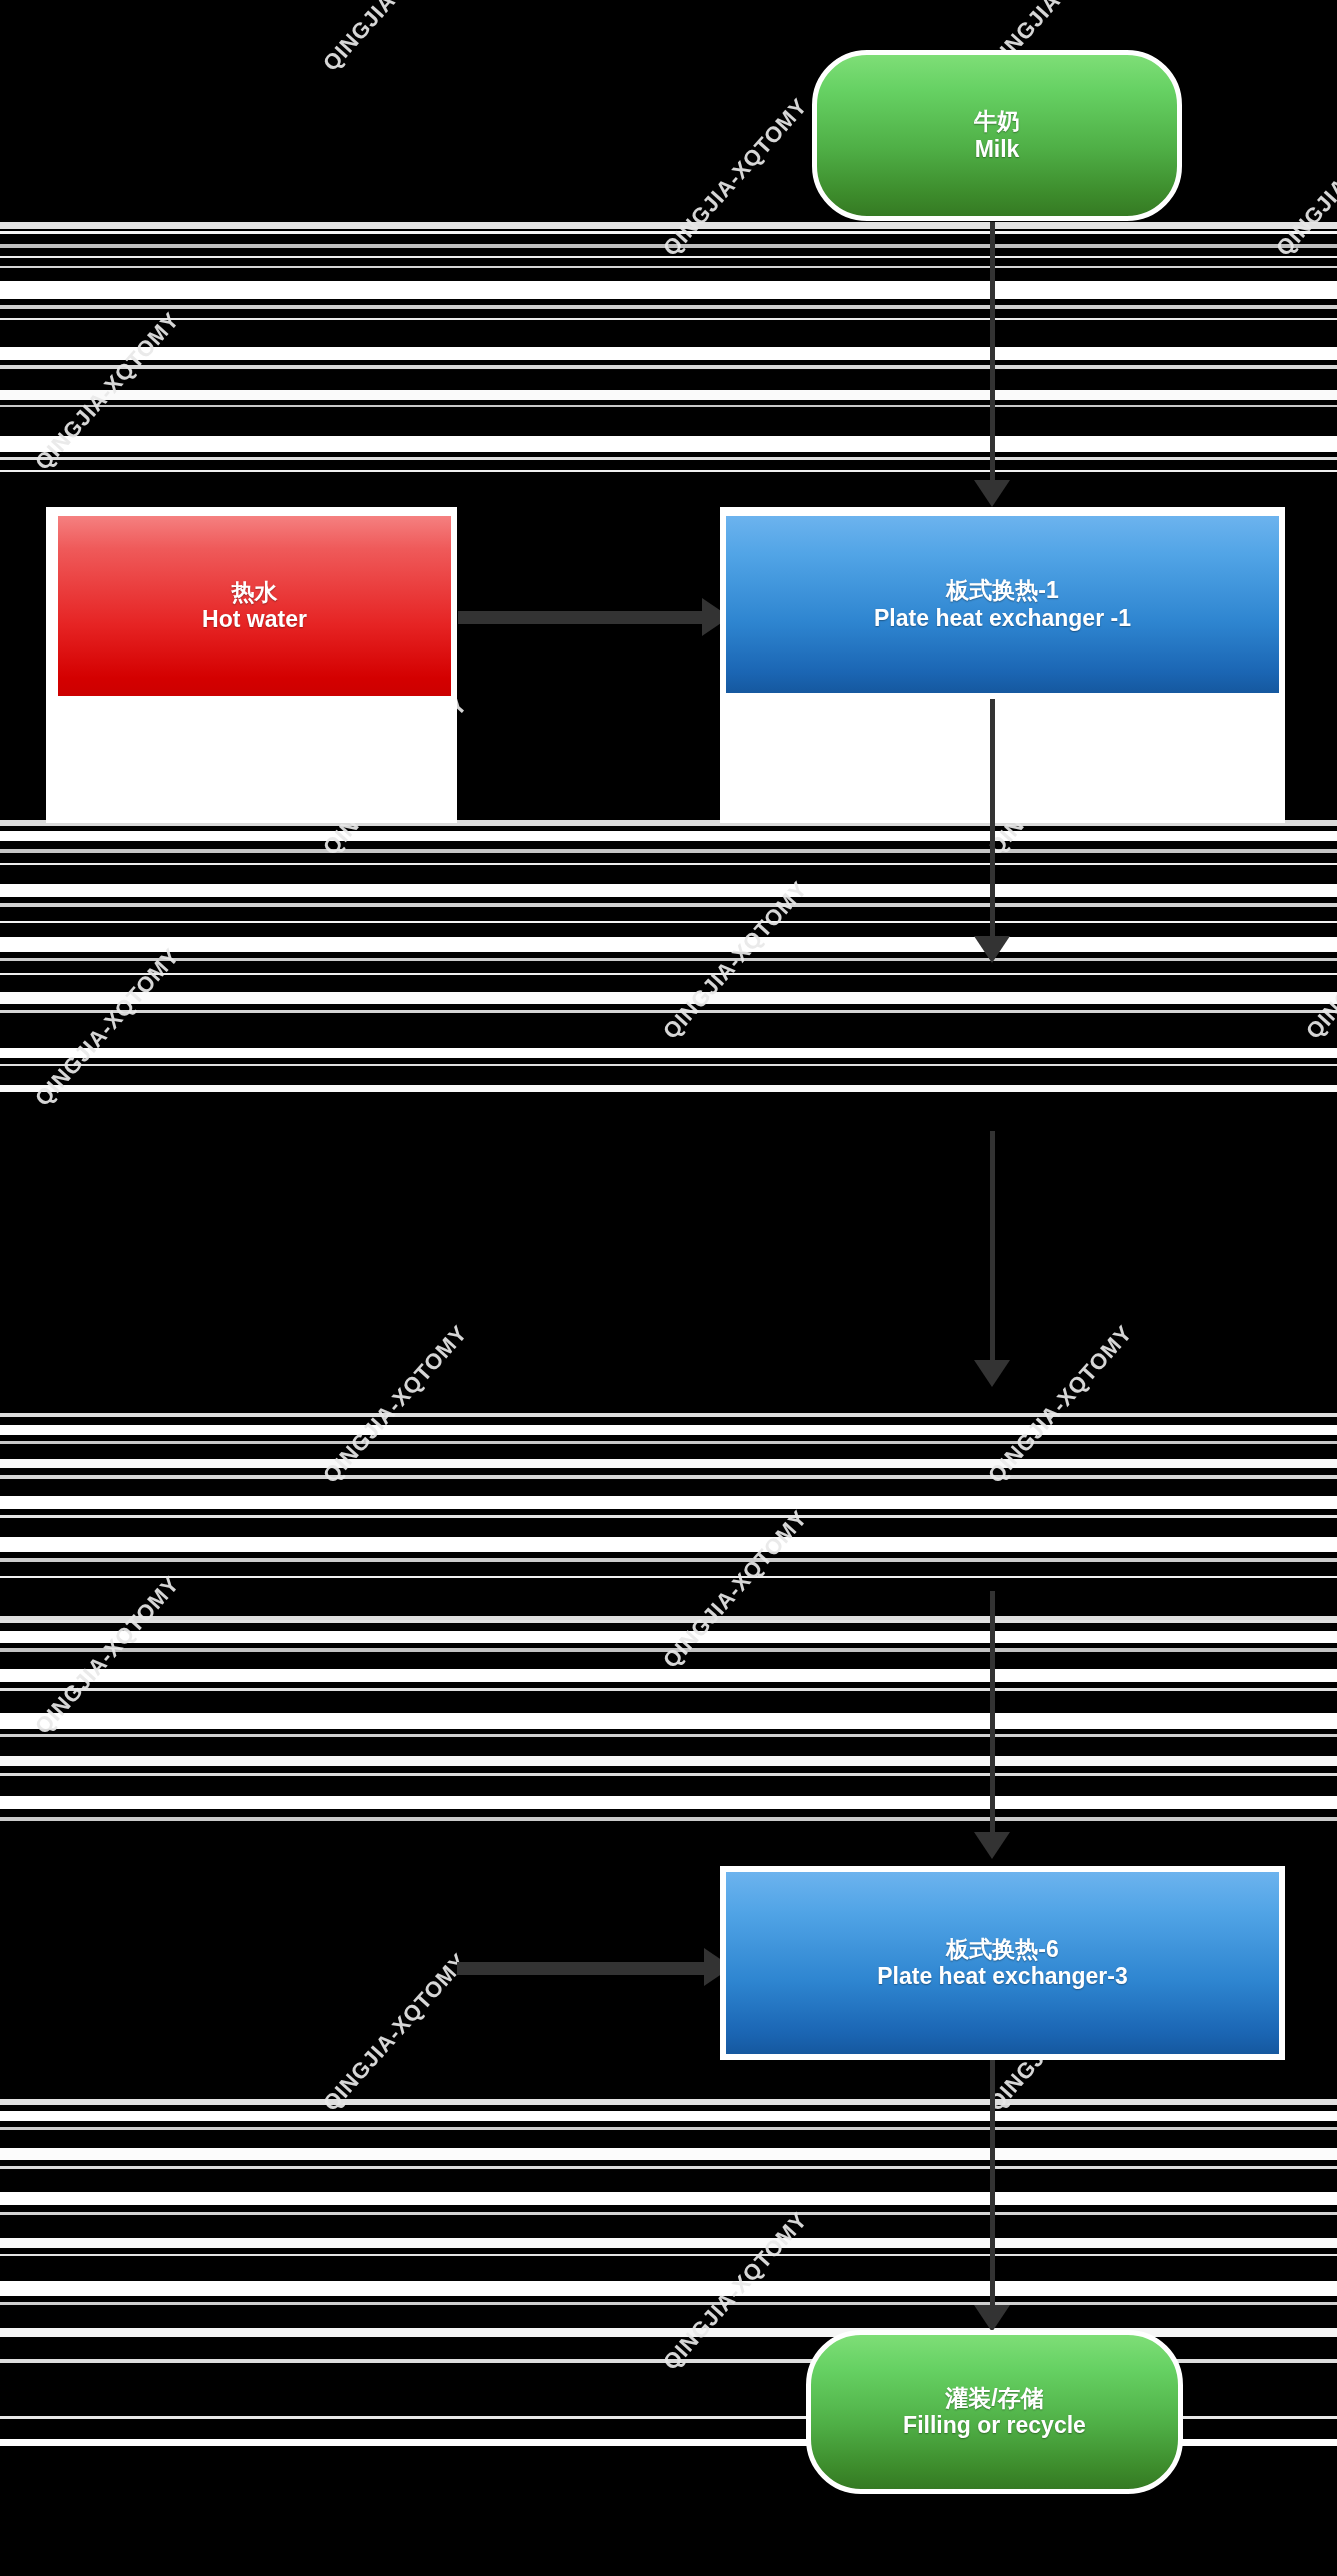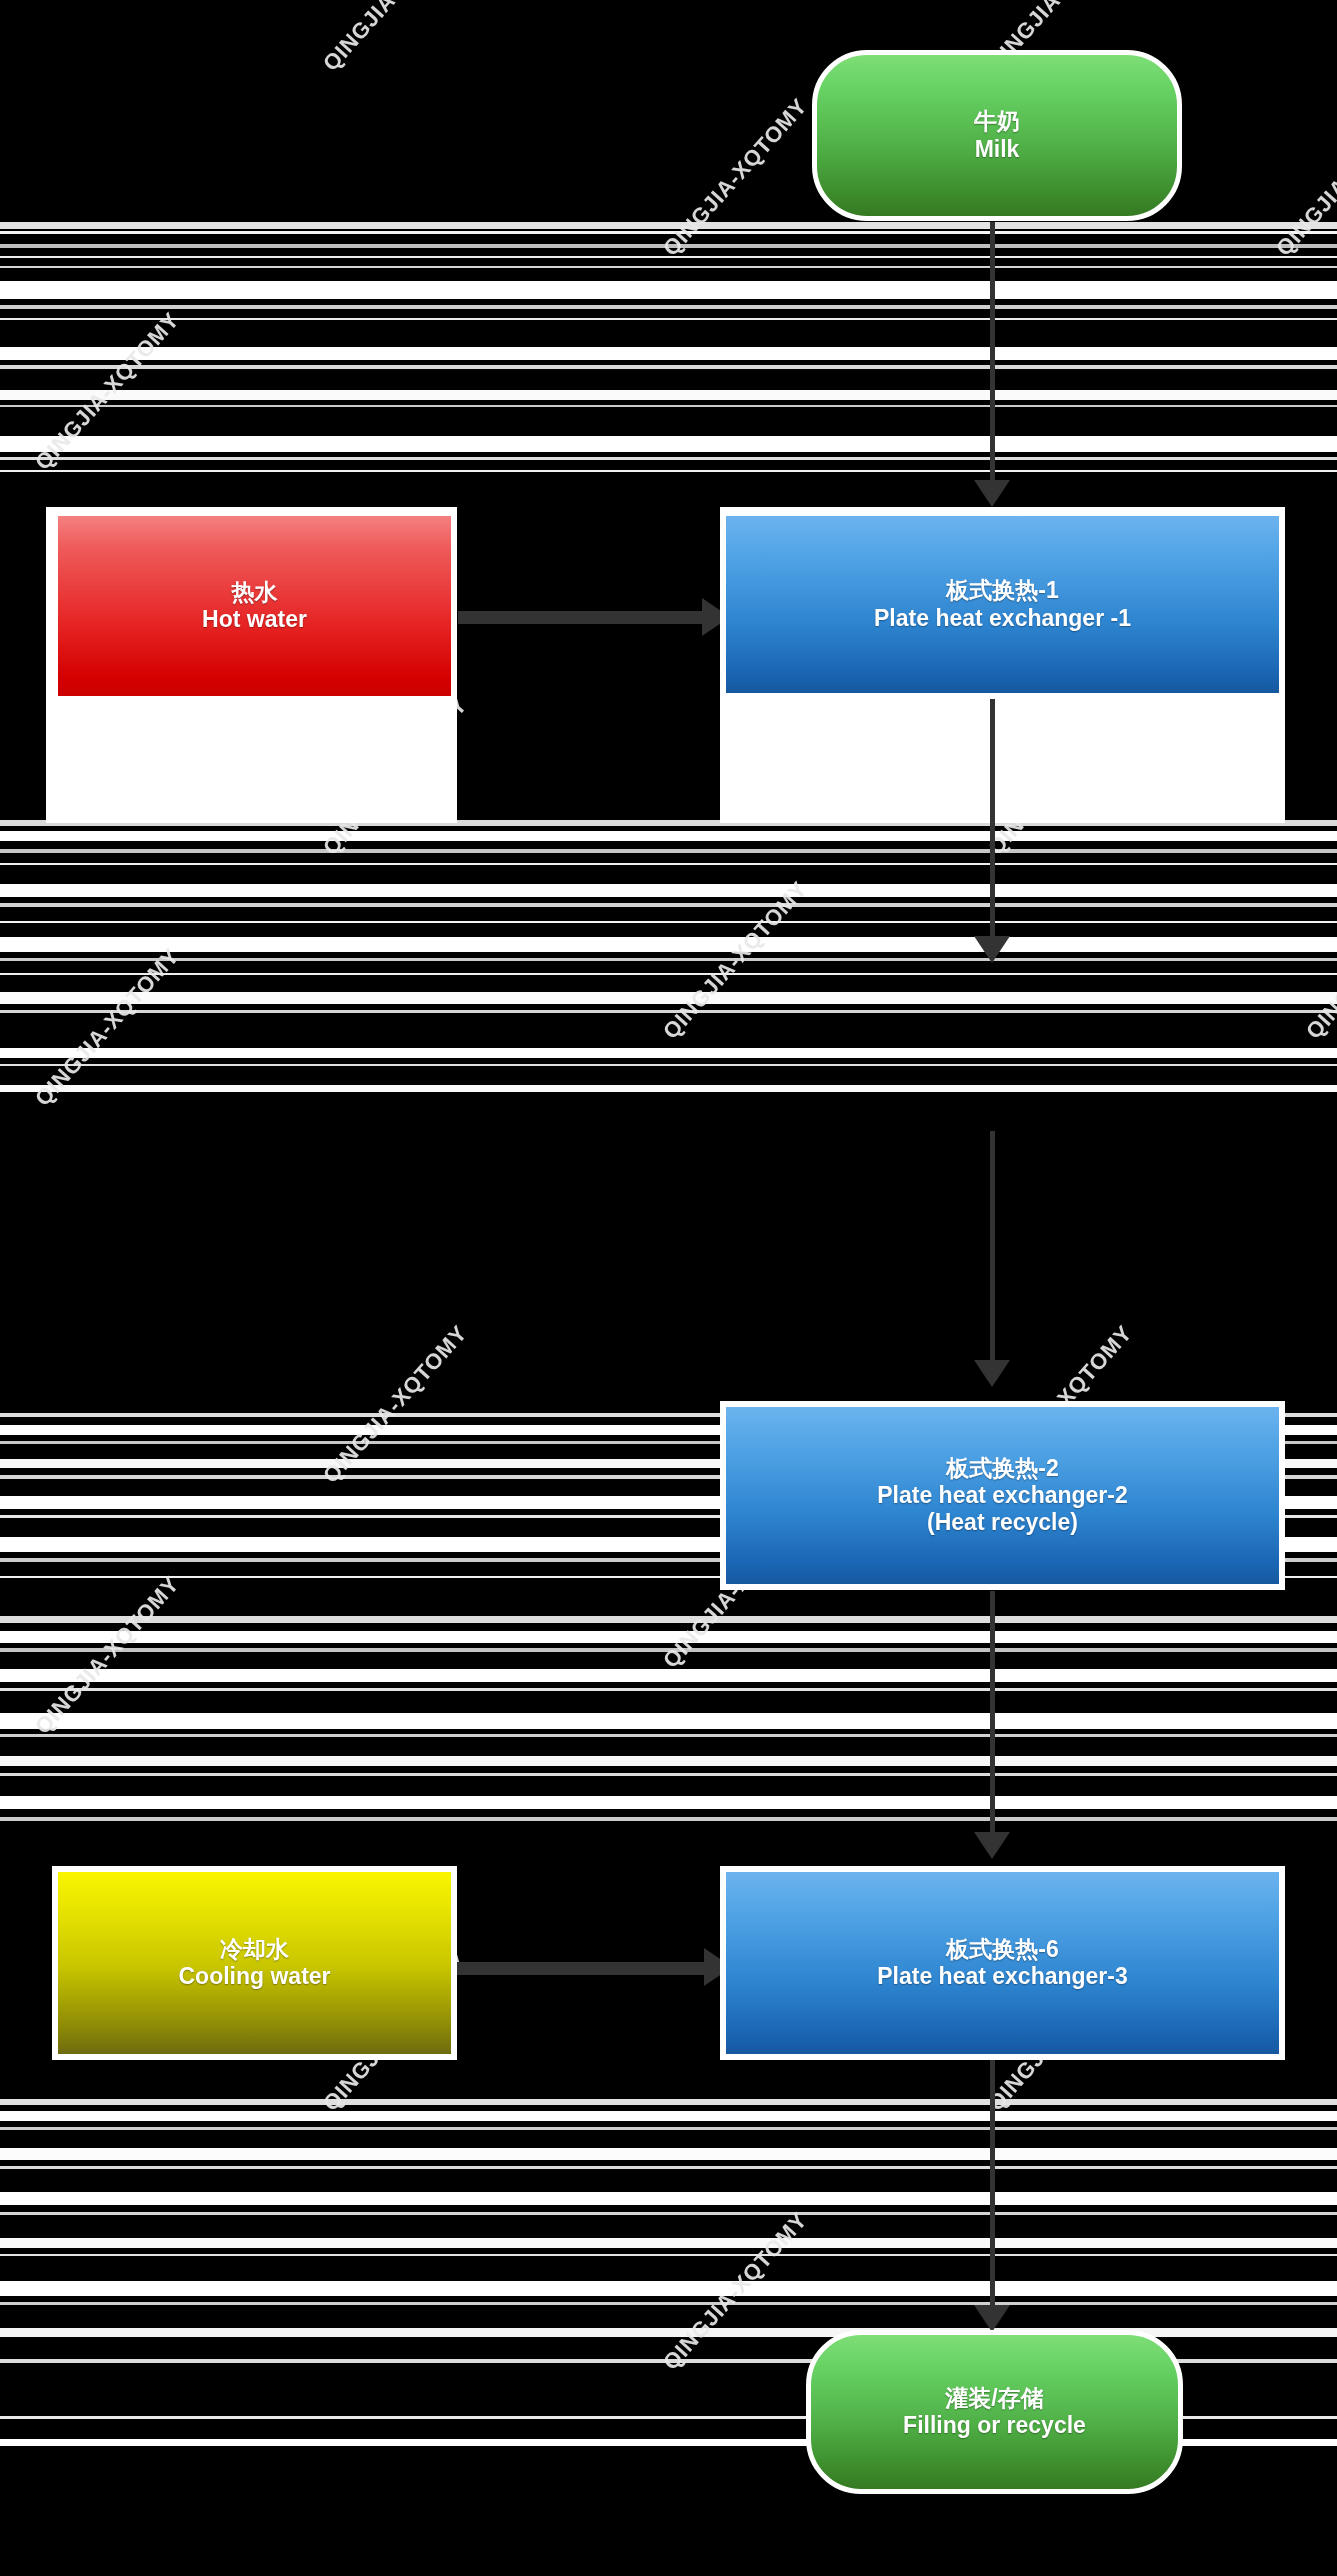--- a/index.html
+++ b/index.html
@@ -193,30 +193,21 @@
     <span class="l1">热水</span>
     <span class="l2">Hot water</span>
   </div>
 
   <div class="node rect blue" style="left:720px;top:510px;width:565px;height:189px;">
     <span class="l1">板式换热-1</span>
     <span class="l2">Plate heat exchanger -1</span>
   </div>
 
 
-  <div class="node rect blue" style="left:720px;top:1401px;width:565px;height:189px;">
-    <span class="l1">板式换热-2</span>
-    <span class="l2">Plate heat exchanger-2</span>
-    <span class="l3">(Heat recycle)</span>
-  </div>
-
-  <div class="node rect yellow" style="left:52px;top:1866px;width:405px;height:194px;">
-    <span class="l1">冷却水</span>
-    <span class="l2">Cooling water</span>
-  </div>
+
 
   <div class="node rect blue" style="left:720px;top:1866px;width:565px;height:194px;">
     <span class="l1">板式换热-6</span>
     <span class="l2">Plate heat exchanger-3</span>
   </div>
 
   <div class="node rounded green" style="left:806px;top:2330px;width:377px;height:164px;align-items:center;">
     <span class="l1">灌装/存储</span>
     <span class="l2">Filling or recycle</span>
   </div>

